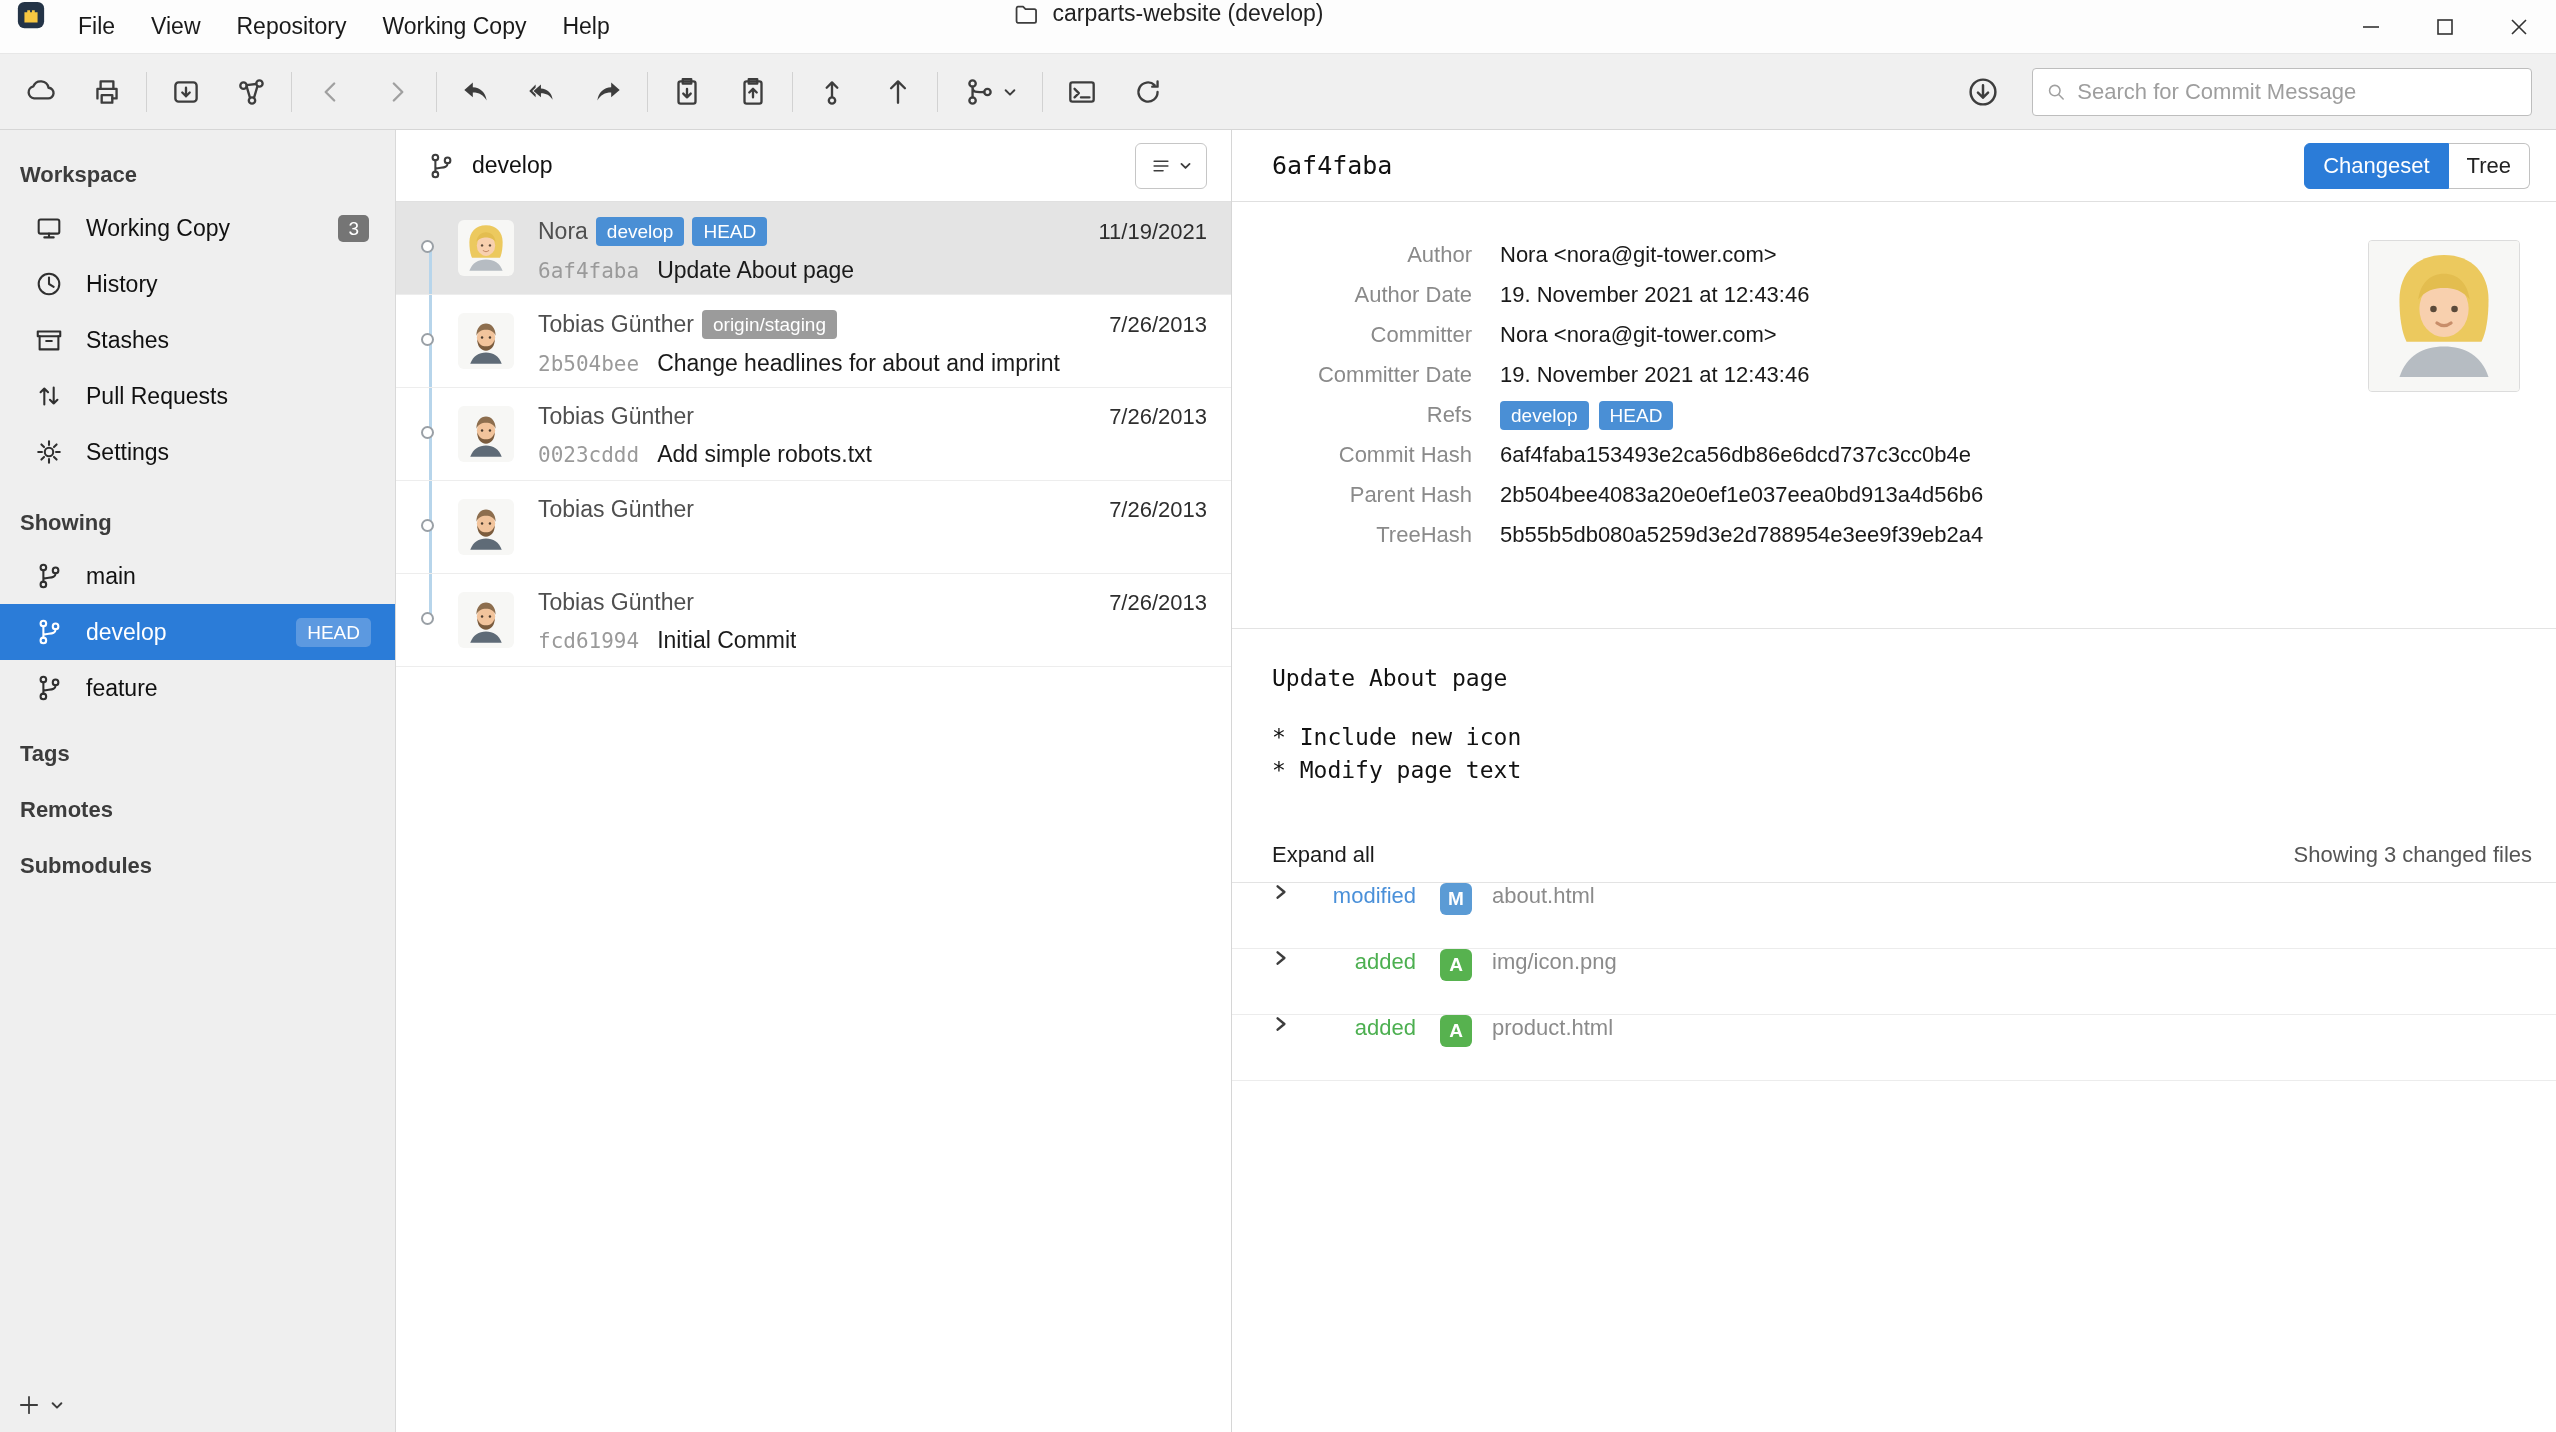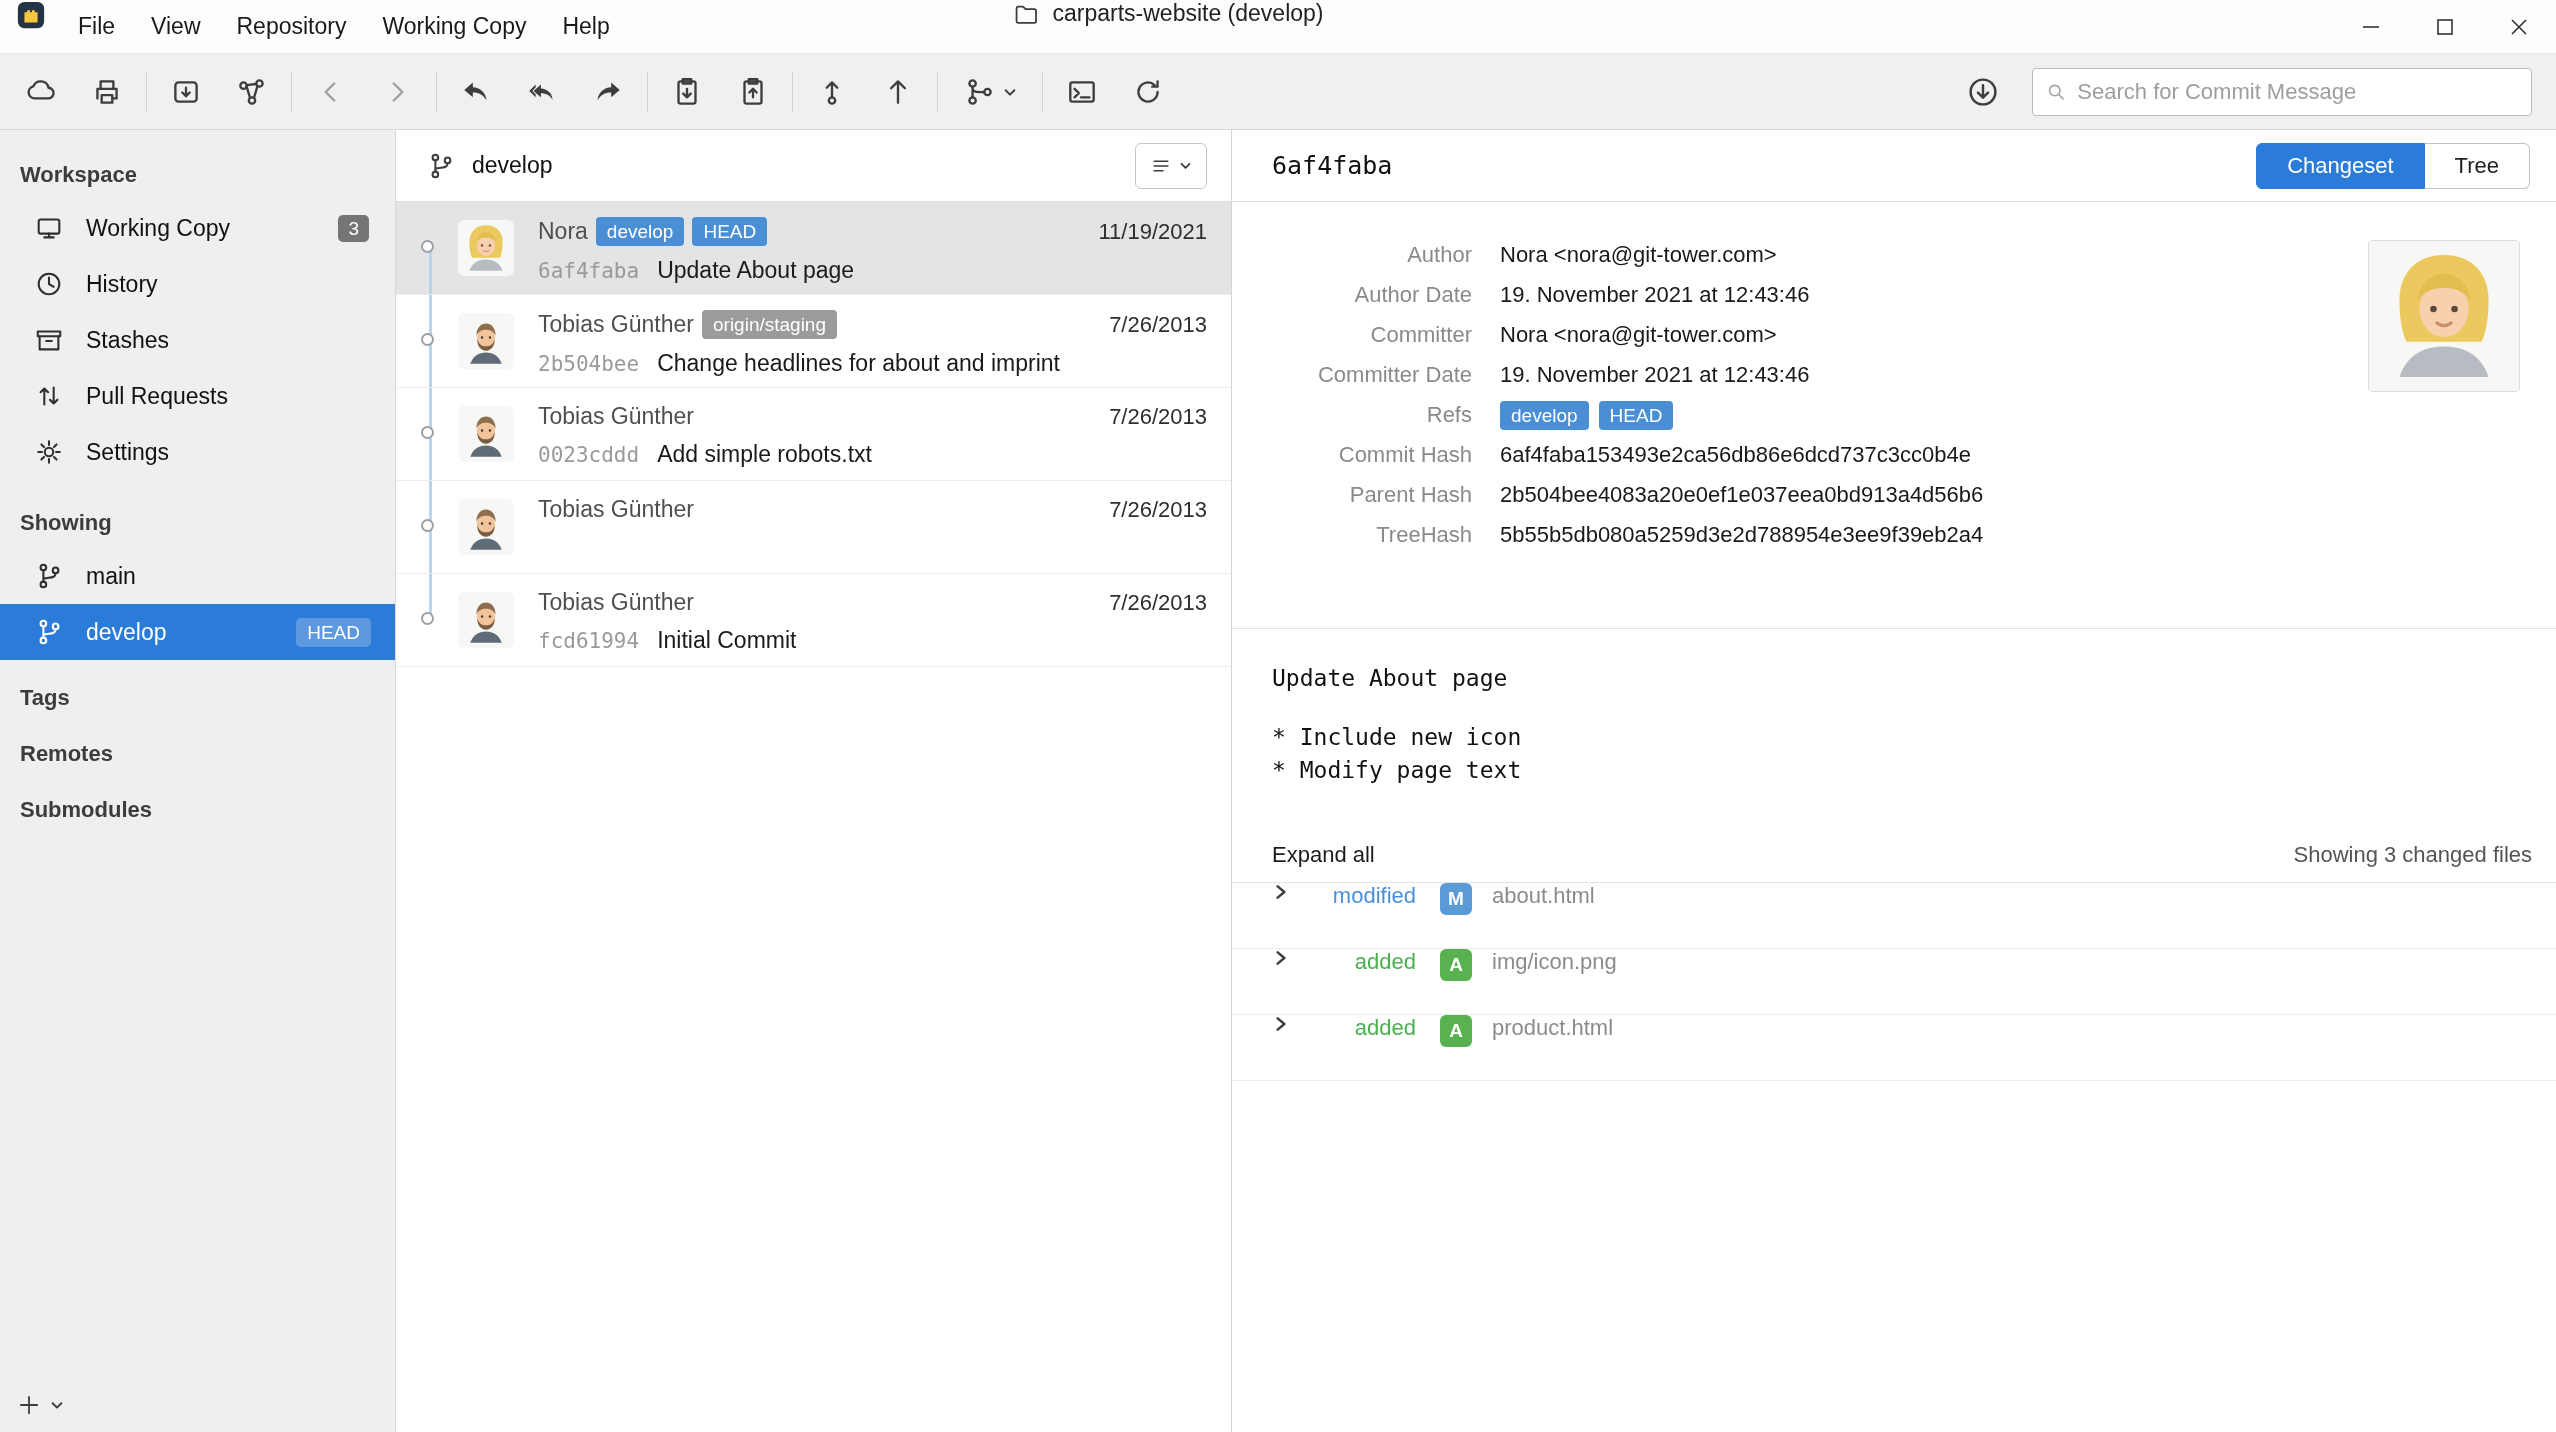--- a/index.html
+++ b/index.html
@@ -82,21 +82,21 @@
   .c-line2 { display:flex; align-items:baseline; gap:18px; margin-top:11px; }
   .c-hash { font-family:"DejaVu Sans Mono", monospace; font-size:21px; color:#9a9a9a; }
   .c-msg { font-size:23px; color:#1a1a1a; white-space:nowrap; overflow:hidden; text-overflow:ellipsis; }
 
   
   .details { flex:1; background:#fff; position:relative; display:flex; flex-direction:column; }
   .dt-header { height:72px; flex:none; border-bottom:1px solid #e0e0e0;
     display:flex; align-items:center; padding:0 26px 0 40px; }
   .dt-hash { font-family:"DejaVu Sans Mono", monospace; font-size:25px; color:#111; }
   .segmented { margin-left:auto; display:flex; }
-  .seg-btn { height:46px; padding:0 30px; font-size:22px; display:flex; align-items:center;text-align:center; }
+  .seg-btn { height:46px; padding:0 18px; font-size:22px; display:flex; align-items:center;text-align:center; }
   .seg-changeset { background:#2b7cd8; color:#fff; border:1px solid #2b7cd8; border-radius:6px 0 0 6px; }
   .seg-tree { background:#fff; color:#222; border:1px solid #c2c2c2; border-left:none; border-radius:0 6px 6px 0; }
   .dt-info { padding:33px 0 73px 0; position:relative; }
   .info-row { display:flex; height:40px; align-items:center; }
   .info-label { width:240px; flex:none; text-align:right; color:#8a8a8a; font-size:22px; }
   .info-value { margin-left:28px; font-size:22px; color:#191919; }
   .refs-badges { margin-left:28px; display:flex; gap:10px; }
   .dt-avatar { position:absolute; top:110px; right:36px; width:152px; height:152px;
     border:1px solid #dcdcdc; border-radius:4px; background:#f7f7f5; }
   .dt-divider { height:1px; background:#e3e3e3; flex:none; }
@@ -375,20 +375,31 @@
         <svg class="ic white" width="30" height="30" viewBox="0 0 32 32">
             <circle cx="10" cy="7" r="3"></circle>
             <circle cx="10" cy="25" r="3"></circle>
             <circle cx="23" cy="10" r="3"></circle>
             <path d="M10 10v12M23 13c0 6-7 4-13 6"></path>
           </svg>
       </span>
       <span>develop</span>
       <span class="head-badge">HEAD</span>
     </div>
+    <div class="sb-item">
+      <span class="sb-ic">
+        <svg class="ic white" width="30" height="30" viewBox="0 0 32 32">
+            <circle cx="10" cy="7" r="3"></circle>
+            <circle cx="10" cy="25" r="3"></circle>
+            <circle cx="23" cy="10" r="3"></circle>
+            <path d="M10 10v12M23 13c0 6-7 4-13 6"></path>
+          </svg>
+      </span>
+      <span>feature</span>
+    </div>
 
     <div class="sb-header section" style="margin-top:10px">Tags</div>
     <div class="sb-header section">Remotes</div>
     <div class="sb-header section">Submodules</div>
 
     <div class="sb-footer">
       <span>
         <svg class="ic" width="26" height="26" viewBox="0 0 32 32">
             <path d="M16 6v20M6 16h20"></path>
           </svg>

